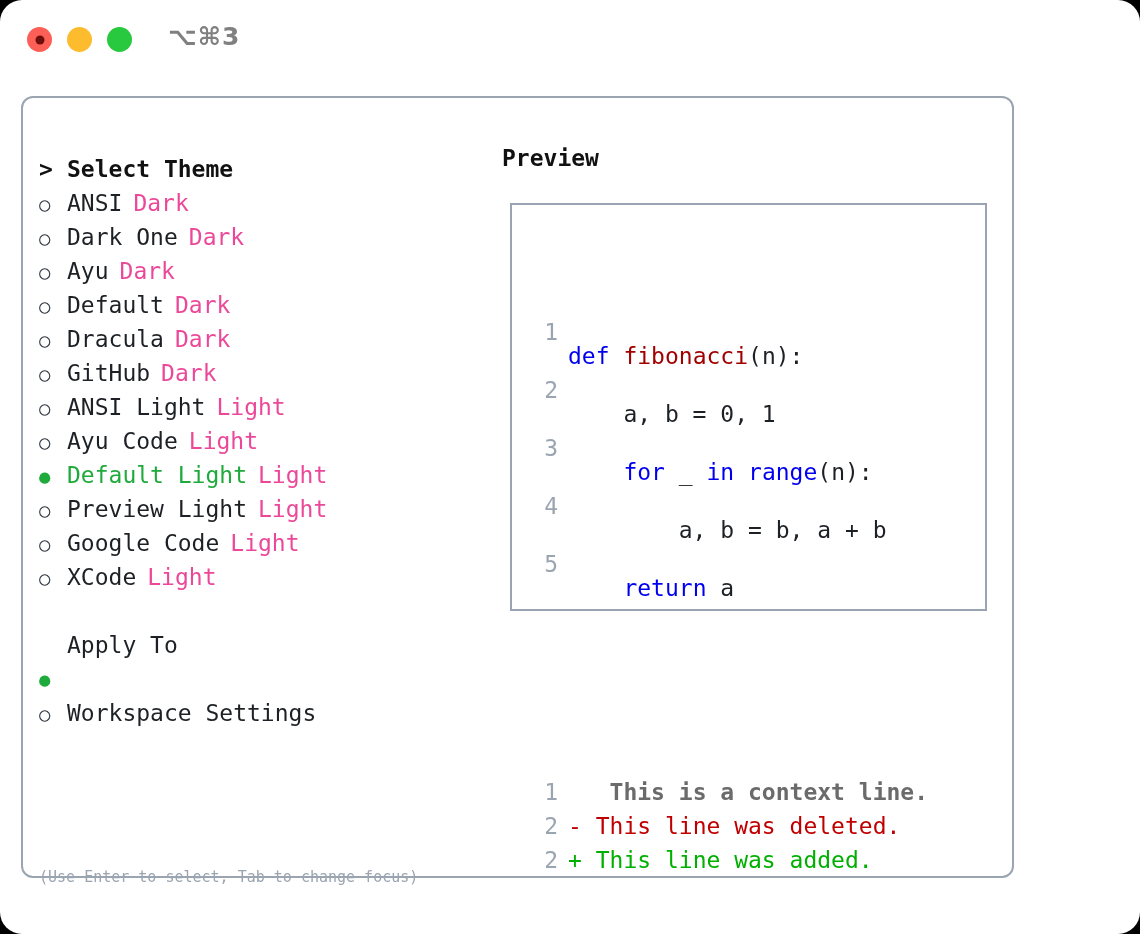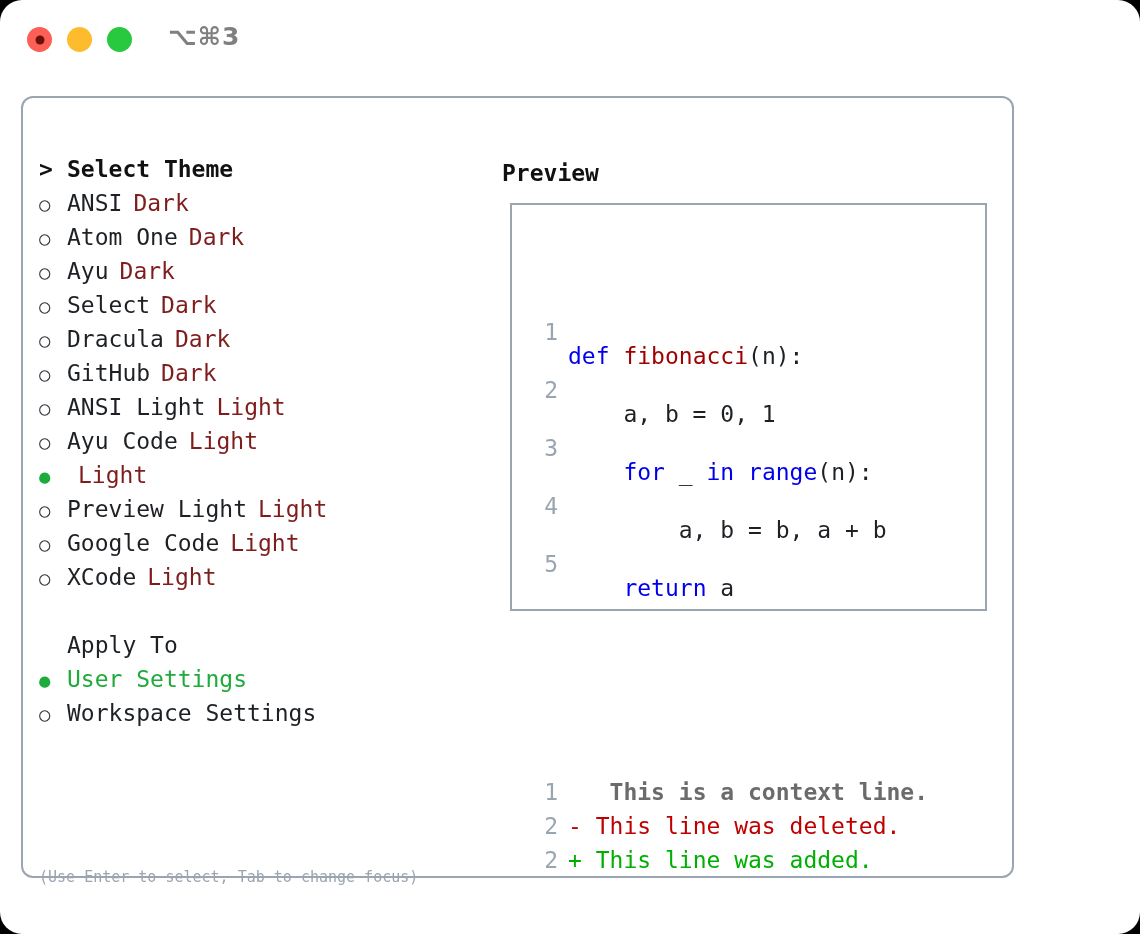--- a/index.html
+++ b/index.html
@@ -97,40 +97,40 @@
   }
   .marker.caret  { color: #111111; font-weight: bold; }
   .marker.dot-on { color: #1faa3c; font-size: 19px; }
   .marker.dot-off{ color: #333a42; font-size: 19px; }
   .marker.blank  { color: transparent; }
 
   .label      { color: #1d2125; }
   .label.sel   { color: #1faa3c; }
   .label.head  { color: #111111; font-weight: bold; }
   .kind {
-    color: #7f1d1d;
+    color: #ec4899;
     padding-left: 11px;
   }
   .spacer-md { height: 34px; }
 
   #hint {
     position: absolute;
     left: 16px;
     top: 762px;
     width: 420px;
     font-size: 15px;
     line-height: 34px;
     color: #9aa5b1;
   }
 
   
   #preview-title {
     position: absolute;
     left: 479px;
-    top: 58px;
+    top: 43px;
     font-size: 23px;
     font-weight: bold;
     color: #111111;
     line-height: 34px;
   }
   #preview-box {
     position: absolute;
     left: 487px;
     top: 105px;
     width: 477px;
@@ -181,42 +181,42 @@
 
     <div id="left-col">
 
       <div class="row">
         <span class="marker caret">&gt;</span>
         <span class="label head">Select Theme</span>
       </div>
 
       <div id="theme-rows">
           <div class="row"><span class="marker dot-off">○</span><span class="label">ANSI</span><span class="kind">Dark</span></div>
-          <div class="row"><span class="marker dot-off">○</span><span class="label">Atom One</span><span class="kind">Dark</span></div>
+          <div class="row"><span class="marker dot-off">○</span><span class="label">Dark One</span><span class="kind">Dark</span></div>
           <div class="row"><span class="marker dot-off">○</span><span class="label">Ayu</span><span class="kind">Dark</span></div>
-          <div class="row"><span class="marker dot-off">○</span><span class="label">Select</span><span class="kind">Dark</span></div>
+          <div class="row"><span class="marker dot-off">○</span><span class="label">Default</span><span class="kind">Dark</span></div>
           <div class="row"><span class="marker dot-off">○</span><span class="label">Dracula</span><span class="kind">Dark</span></div>
           <div class="row"><span class="marker dot-off">○</span><span class="label">GitHub</span><span class="kind">Dark</span></div>
           <div class="row"><span class="marker dot-off">○</span><span class="label">ANSI Light</span><span class="kind">Light</span></div>
           <div class="row"><span class="marker dot-off">○</span><span class="label">Ayu Code</span><span class="kind">Light</span></div>
-          <div class="row"><span class="marker dot-on">●</span><span class="kind">Light</span></div>
+          <div class="row"><span class="marker dot-on">●</span><span class="label sel">Default Light</span><span class="kind">Light</span></div>
           <div class="row"><span class="marker dot-off">○</span><span class="label">Preview Light</span><span class="kind">Light</span></div>
           <div class="row"><span class="marker dot-off">○</span><span class="label">Google Code</span><span class="kind">Light</span></div>
           <div class="row"><span class="marker dot-off">○</span><span class="label">XCode</span><span class="kind">Light</span></div>
         </div>
 
       <div class="spacer-md"></div>
 
       <div class="row">
         <span class="marker blank">&nbsp;</span>
         <span class="label">Apply To</span>
       </div>
 
       <div id="apply-rows">
-          <div class="row"><span class="marker dot-on">●</span><span class="label sel">User Settings</span></div>
+          <div class="row"><span class="marker dot-on">●</span></div>
           <div class="row"><span class="marker dot-off">○</span><span class="label">Workspace Settings</span></div>
         </div>
 
     </div>
 
     <div id="hint">(Use Enter to select, Tab to change focus)</div>
 
     <div id="preview-title">Preview</div>
 
     <div id="preview-box">

